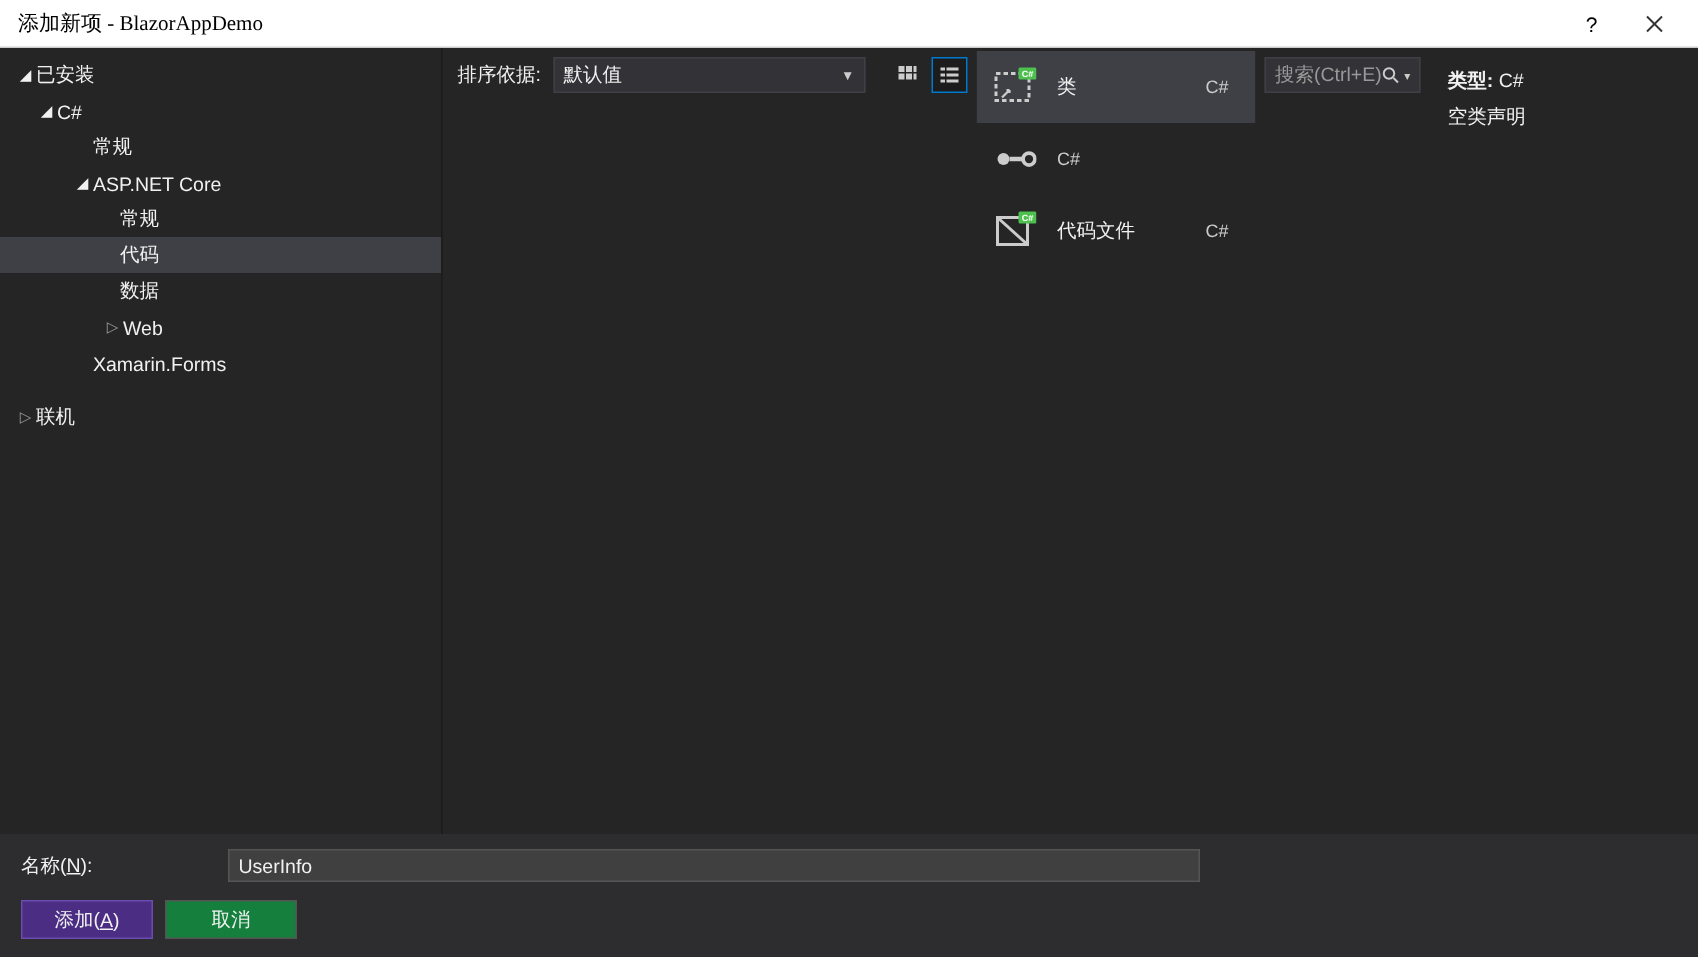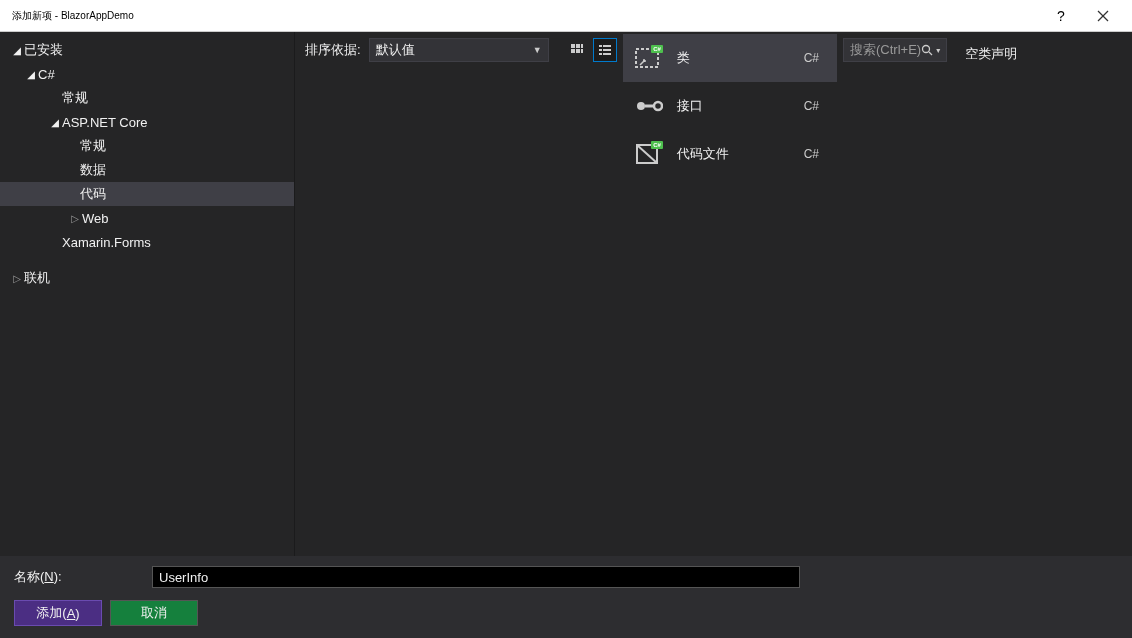--- a/index.html
+++ b/index.html
@@ -17,21 +17,21 @@
     
     .titlebar {
       height: 32px;
       background: #ffffff;
       color: #000;
       display: flex;
       align-items: center;
       padding: 0 8px 0 12px;
       border-bottom: 1px solid #ccc;
     }
-    .titlebar .title { flex: 1; font-size: 10px; }
+    .titlebar .title { flex: 1; font-size: 14px; font-family: Liberation Serif, serif; }
     .titlebar .winbtn {
       width: 42px;
       height: 30px;
       display: flex;
       align-items: center;
       justify-content: center;
       color: #333;
       font-size: 14px;
     }
     .titlebar .help { width: 42px; text-align: center; font-size: 14px; }
@@ -84,21 +84,21 @@
     }
     .toolbar {
       height: 36px;
       display: flex;
       align-items: center;
       padding: 4px 6px;
       gap: 6px;
     }
     .toolbar .sort-label { margin-left: 4px; margin-right: 2px; }
     .toolbar .sort-select {
-      width: 180px;
+      width: 208px;
       height: 24px;
       background: #333337;
       border: 1px solid #3f3f46;
       display: flex;
       align-items: center;
       padding: 0 6px;
       position: relative;
     }
     .toolbar .sort-select .chev {
       position: absolute;
@@ -191,21 +191,21 @@
       display: flex;
       align-items: center;
       padding: 10px 14px 12px 14px;
       gap: 8px;
     }
     .name-row .name-label { width: 130px; }
     .name-row .underline { text-decoration: underline; }
     .name-input {
       width: 648px;
       height: 22px;
-      background: #000000;
+      background: #404040;
       border: 1px solid #555;
       color: #f1f1f1;
       padding: 0 6px;
       font-family: inherit;
       font-size: 13px;
     }
     .button-row {
       display: flex;
       padding: 0 14px 12px 14px;
       gap: 8px;
@@ -258,25 +258,25 @@
       <span class="arrow"></span>
       <span class="label">常规</span>
     </div>
     <div class="tree-item ind3">
       <span class="arrow open">◢</span>
       <span class="label">ASP.NET Core</span>
     </div>
     <div class="tree-item ind4">
       <span class="label">常规</span>
     </div>
+    <div class="tree-item ind4 selected">
+      <span class="label">代码</span>
+    </div>
     <div class="tree-item ind4">
       <span class="label">数据</span>
-    </div>
-    <div class="tree-item ind4 selected">
-      <span class="label">代码</span>
     </div>
     <div class="tree-item ind3b">
       <span class="arrow">▷</span>
       <span class="label">Web</span>
     </div>
     <div class="tree-item ind2">
       <span class="arrow"></span>
       <span class="label">Xamarin.Forms</span>
     </div>
     <div class="spacer"></div>
@@ -332,21 +332,20 @@
       </div>
 
       <div class="template-row">
         <div class="ticon">
           <svg width="30" height="30" viewBox="0 0 30 30">
             <circle cx="8" cy="15" r="4" fill="#ccc"></circle>
             <line x1="12" y1="15" x2="22" y2="15" stroke="#ccc" stroke-width="3"></line>
             <circle cx="25" cy="15" r="4" fill="none" stroke="#ccc" stroke-width="2.5"></circle>
           </svg>
         </div>
-        <div class="tname">接口</div>
         <div class="tlang">C#</div>
       </div>
 
       <div class="template-row">
         <div class="ticon">
           <svg width="30" height="30" viewBox="0 0 30 30">
             <rect x="4" y="6" width="20" height="18" fill="none" stroke="#ccc" stroke-width="2"></rect>
             <line x1="4" y1="6" x2="24" y2="24" stroke="#ccc" stroke-width="2"></line>
             <rect x="18" y="2" width="12" height="8" rx="1" fill="#4ec04e"></rect>
             <text x="24" y="8" font-size="6" text-anchor="middle" fill="#fff" font-weight="bold">C#</text>
@@ -365,20 +364,24 @@
         <span class="search-icon">
           <svg width="13" height="13" viewBox="0 0 13 13">
             <circle cx="5" cy="5" r="3.5" fill="none" stroke="#ccc" stroke-width="1.3"></circle>
             <line x1="8" y1="8" x2="11" y2="11" stroke="#ccc" stroke-width="1.3"></line>
           </svg>
           <span style="font-size:8px;color:#ccc;">▾</span>
         </span>
       </div>
     </div>
     <div class="details">
+      <div>
+        <span class="type-label">类型:</span>
+        <span>C#</span>
+      </div>
       <div>空类声明</div>
     </div>
   </div>
 </div>
 
 <div class="bottom">
   <div class="name-row">
     <div class="name-label">
       <span>名称(</span><span class="underline">N</span><span>):</span>
     </div>

